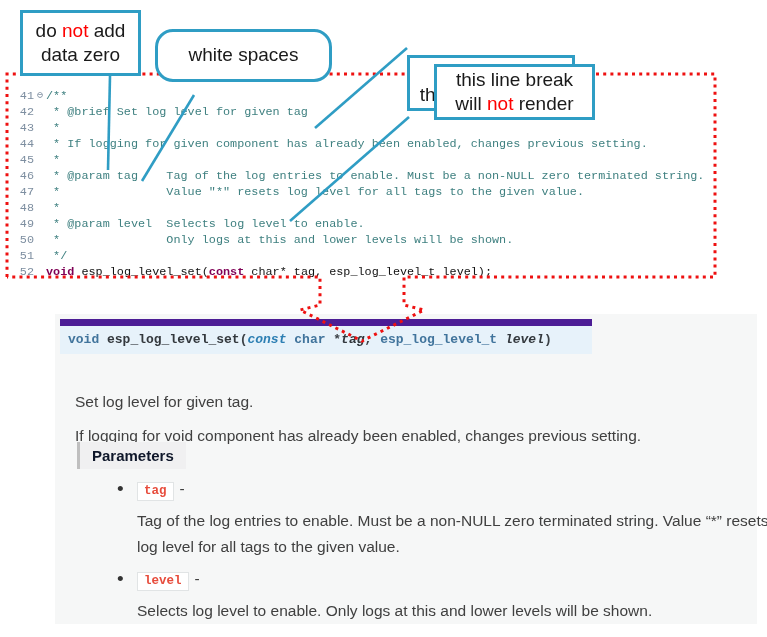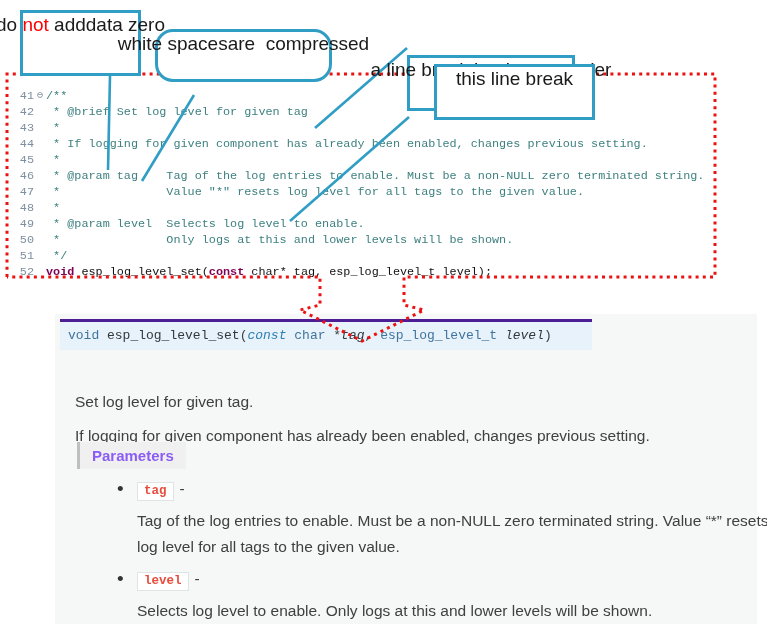--- a/index.html
+++ b/index.html
@@ -1,20 +1,20 @@
 <!DOCTYPE html>
 <html><head>
 <meta charset="utf-8">
 <style>
   html,body{margin:0;padding:0;background:#ffffff;}
   #stage{position:relative;width:767px;height:637px;background:#fff;overflow:hidden;
          font-family:"Liberation Sans",sans-serif;}
   
   .callout{position:absolute;background:#ffffff;border:3px solid #2f9dc4;z-index:10;
-           display:flex;flex-direction:row;justify-content:center;align-items:flex-start;
+           display:flex;flex-direction:column;justify-content:center;align-items:center;
            font-size:19px;color:#1a1a1a;line-height:1.28;}
   .callout .cline{white-space:pre;text-align:center;}
   .callout .hl{color:#fe0000;}
   #callout-0{left:20px;top:10px;width:115px;height:60px;}
   #callout-1{left:155px;top:29px;width:171px;height:47px;border-radius:18px;}
   #callout-2{left:407px;top:7px;width:162px;height:50px;margin-top:48px;}
   #callout-3{left:409px;top:64px;width:155px;height:50px;margin-left:25px;}
   
   #overlay{position:absolute;left:0;top:0;width:767px;height:637px;z-index:5;pointer-events:none;}
   
@@ -24,32 +24,32 @@
   .code-line{height:16px;}
   .ln{display:inline-block;width:24px;text-align:right;color:#7d8ea0;}
   .fold{display:inline-block;width:12px;color:#7d8ea0;font-size:10px;text-align:center;vertical-align:top;}
   .code-text{margin-left:0px;}
   .c-com{color:#3f8080;}
   .c-kw{color:#7f0055;font-weight:bold;}
   .c-txt{color:#111111;font-weight:normal;}
   
   #doc-panel{position:absolute;left:55px;top:314px;width:702px;height:310px;background:#f6f7f7;z-index:2;}
   #sig-box{position:absolute;left:5px;top:5px;width:516px;background:#e7f2fa;
-           border-top:3px solid #4c1d95;padding:6px 8px 7px 8px;
-           font-family:"Liberation Mono","DejaVu Sans Mono",monospace;font-size:13px;font-weight:normal;color:#3c4146;}
+           border-top:7px solid #4c1d95;padding:6px 8px 7px 8px;
+           font-family:"Liberation Mono","DejaVu Sans Mono",monospace;font-size:13px;font-weight:bold;color:#3c4146;}
   .s-kt{color:#41749c;}
   .s-ki{color:#2d7fb3;font-style:italic;}
   .s-name{color:#33383d;}
   .s-p{color:#3c4146;}
   .s-param{color:#33383d;font-style:italic;}
   .doc-p{position:absolute;left:20px;color:#404040;font-size:15.5px;}
   #doc-brief{top:62px;margin-top:17px;}
   #doc-details{top:97px;}
   #params-header{position:absolute;left:22px;top:128px;background:#f0f0f1;border-left:3px solid #bfbfbf;
-                 padding:5px 12px;font-weight:bold;font-size:15px;color:#8b5cf6;}
+                 padding:5px 12px;font-weight:bold;font-size:15px;color:#0f172a;}
   .param-item{position:absolute;left:82px;width:640px;color:#404040;font-size:15.5px;}
   .param-item::before{content:"\2022";position:absolute;left:-20px;top:-2px;font-size:19px;color:#333;}
   #param-item-0{top:166px;}
   #param-item-1{top:256px;}
   .param-chip{display:inline-block;background:#ffffff;border:1px solid #e1e4e5;color:#e74c3c;
               font-family:"Liberation Mono","DejaVu Sans Mono",monospace;font-size:12.5px;font-weight:bold;
               padding:1px 6px;line-height:15px;}
   .param-dash{color:#404040;margin-left:6px;}
   .param-desc{margin-top:7px;line-height:26px;}
 </style>
@@ -65,36 +65,36 @@
     <line x1="407" y1="48" x2="315" y2="128" stroke="#2f9dc4" stroke-width="2.6"></line>
     <line x1="409" y1="117" x2="290" y2="221" stroke="#2f9dc4" stroke-width="2.6"></line>
   </svg>
 
   <div class="callout" id="callout-0">
       <div class="cline"><span>do </span><span class="hl">not</span><span> add</span></div>
       <div class="cline"><span>data zero</span></div>
     </div>
   <div class="callout" id="callout-1">
       <div class="cline"><span>white spaces</span></div>
-      <div class="cline"><span>are  compressed</span></div>
     </div>
   <div class="callout" id="callout-2">
       <div class="cline"><span>a line break</span></div>
       <div class="cline"><span>that lower render</span></div>
     </div>
   <div class="callout" id="callout-3">
       <div class="cline"><span>this line break</span></div>
+      <div class="cline"><span>will </span><span class="hl">not</span><span> render</span></div>
     </div>
 
   <div id="editor"><div class="code-line"><span class="ln">41</span><span class="fold">⊖</span><span class="code-text"><span class="c-com">/**</span></span></div><div class="code-line"><span class="ln">42</span><span class="fold"></span><span class="code-text"><span class="c-com"> * @brief Set log level for given tag</span></span></div><div class="code-line"><span class="ln">43</span><span class="fold"></span><span class="code-text"><span class="c-com"> *</span></span></div><div class="code-line"><span class="ln">44</span><span class="fold"></span><span class="code-text"><span class="c-com"> * If logging for given component has already been enabled, changes previous setting.</span></span></div><div class="code-line"><span class="ln">45</span><span class="fold"></span><span class="code-text"><span class="c-com"> *</span></span></div><div class="code-line"><span class="ln">46</span><span class="fold"></span><span class="code-text"><span class="c-com"> * @param tag    Tag of the log entries to enable. Must be a non-NULL zero terminated string.</span></span></div><div class="code-line"><span class="ln">47</span><span class="fold"></span><span class="code-text"><span class="c-com"> *               Value "*" resets log level for all tags to the given value.</span></span></div><div class="code-line"><span class="ln">48</span><span class="fold"></span><span class="code-text"><span class="c-com"> *</span></span></div><div class="code-line"><span class="ln">49</span><span class="fold"></span><span class="code-text"><span class="c-com"> * @param level  Selects log level to enable.</span></span></div><div class="code-line"><span class="ln">50</span><span class="fold"></span><span class="code-text"><span class="c-com"> *               Only logs at this and lower levels will be shown.</span></span></div><div class="code-line"><span class="ln">51</span><span class="fold"></span><span class="code-text"><span class="c-com"> */</span></span></div><div class="code-line"><span class="ln">52</span><span class="fold"></span><span class="code-text"><span class="c-kw">void</span><span class="c-txt"> esp_log_level_set(</span><span class="c-kw">const</span><span class="c-txt"> char* tag, esp_log_level_t level);</span></span></div></div>
 
   <div id="doc-panel">
     <div id="sig-box"><span class="s-kt">void </span><span class="s-name">esp_log_level_set</span><span class="s-p">(</span><span class="s-ki">const</span><span class="s-p">  </span><span class="s-kt">char</span><span class="s-p"> *</span><span class="s-param">tag</span><span class="s-p">, </span><span class="s-kt">esp_log_level_t </span><span class="s-param">level</span><span class="s-p">)</span></div>
     <p class="doc-p" id="doc-brief">Set log level for given tag.</p>
-    <p class="doc-p" id="doc-details">If logging for given component has already been enabled, changes previous setting.</p>
+    <p class="doc-p" id="doc-details">If logging for void component has already been enabled, changes previous setting.</p>
     <div id="params-header">Parameters</div>
 
     <div class="param-item" id="param-item-0">
       <span class="param-chip">tag</span><span class="param-dash">-</span>
       <div class="param-desc">Tag of the log entries to enable. Must be a non-NULL zero terminated string. Value “*” resets log level for all tags to the given value.</div>
     </div>
     <div class="param-item" id="param-item-1">
       <span class="param-chip">level</span><span class="param-dash">-</span>
       <div class="param-desc">Selects log level to enable. Only logs at this and lower levels will be shown.</div>
     </div>

